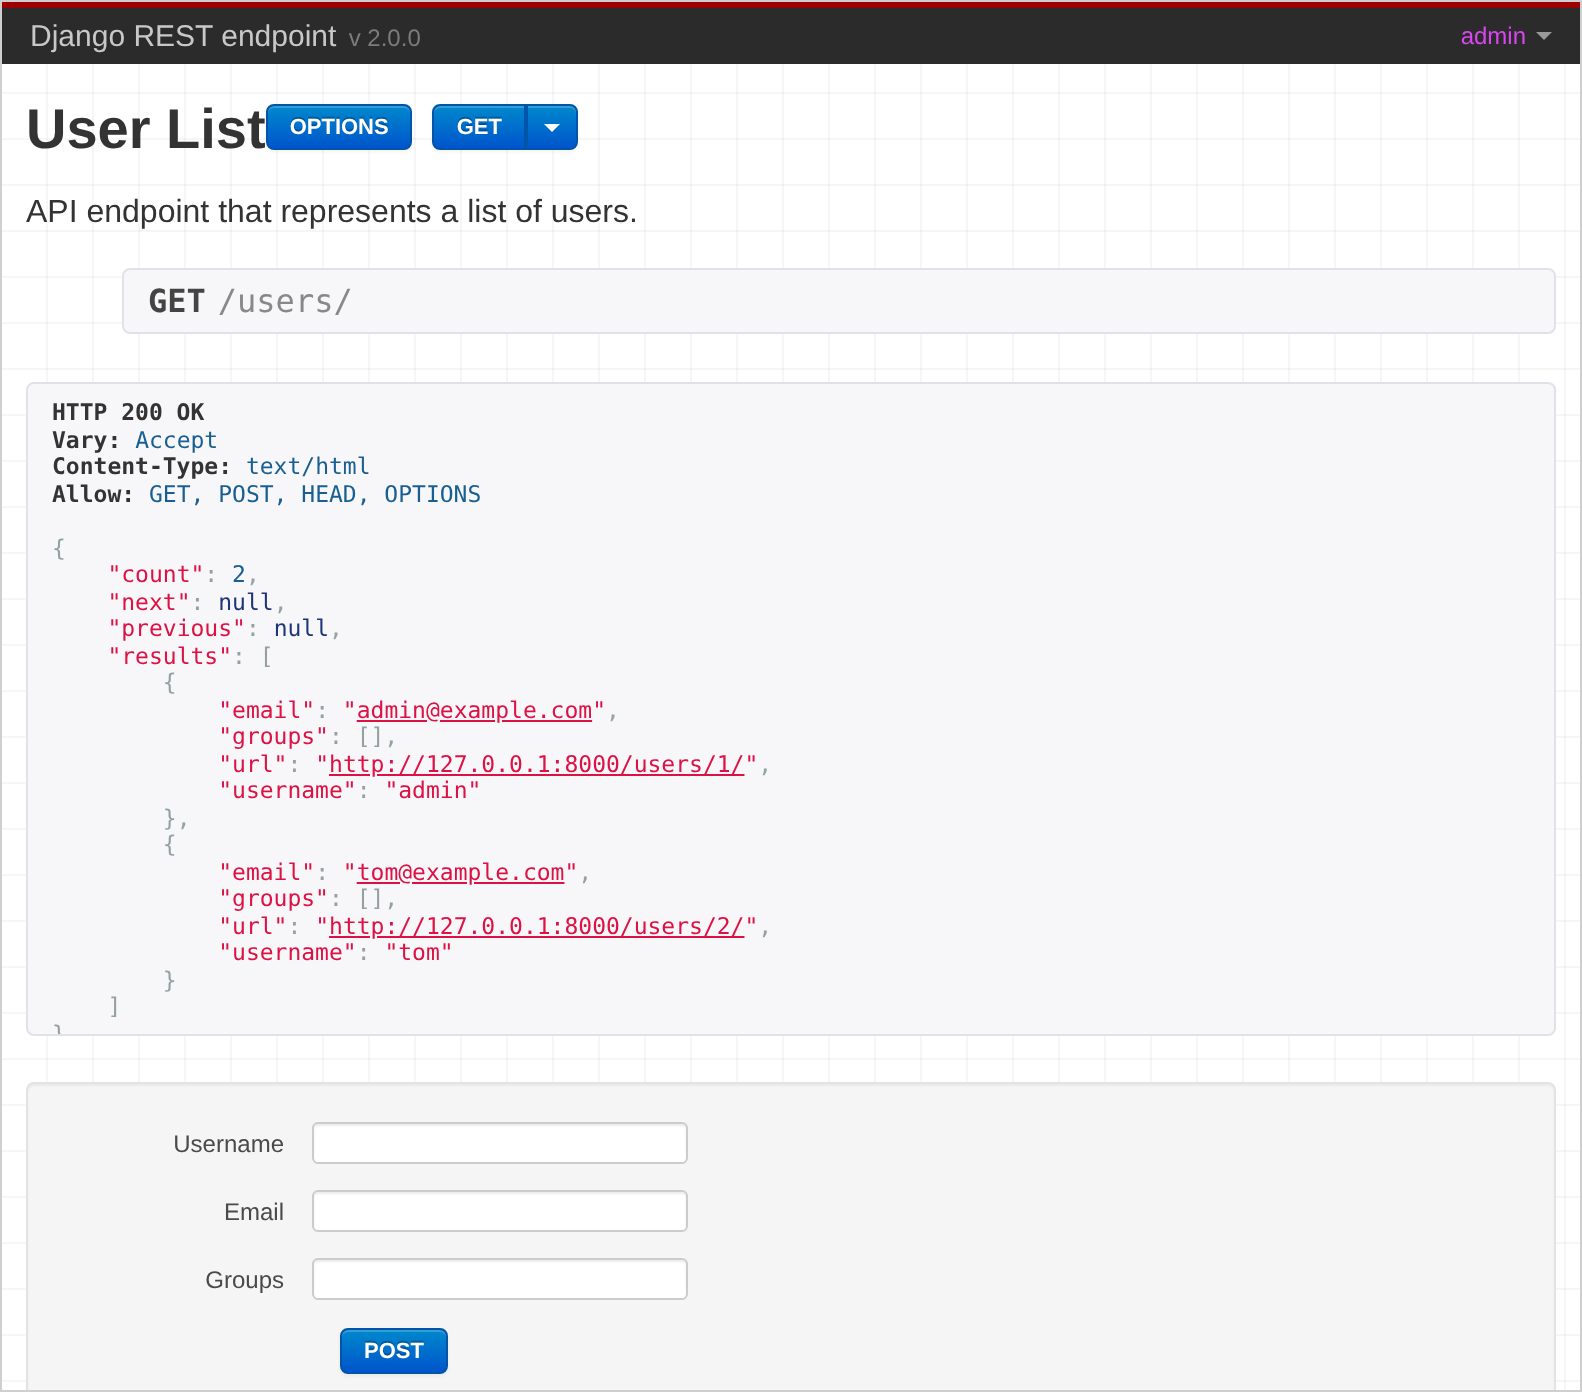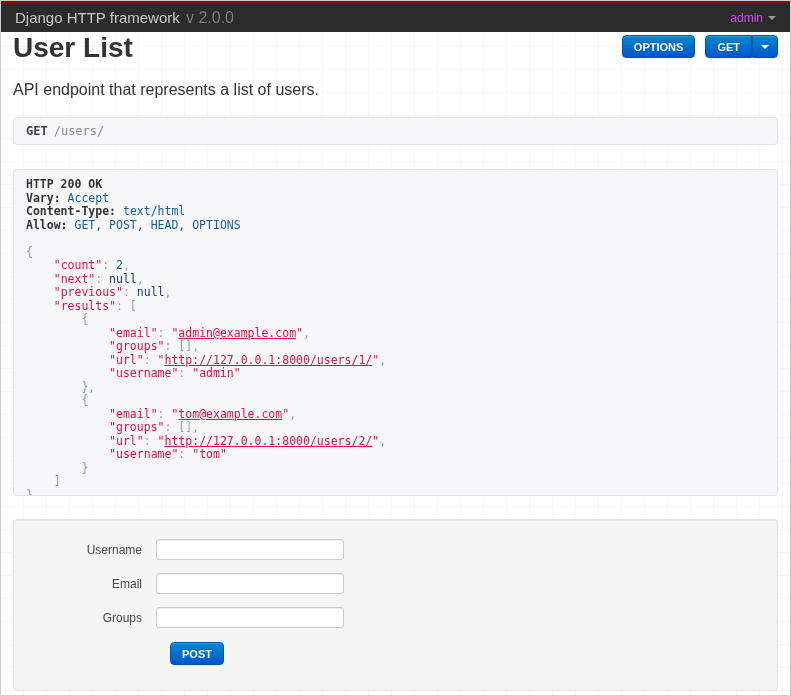--- a/index.html
+++ b/index.html
@@ -25,30 +25,30 @@
   .navbar {
     height: 31px;
     background: #2b2b2b;
     border-top: 3px solid #9d0000;
     display: flex;
     align-items: center;
     justify-content: space-between;
     padding: 0 14px;
   }
   .brand { color: #c8c8c8; font-size: 15px; text-decoration: none; }
-  .brand .version { color: #7c7c7c; font-size: 16px; margin-left: 2px; }
+  .brand .version { color: #7c7c7c; font-size: 12px; margin-left: 2px; }
   .user-menu { color: #d946ef; font-size: 12px; text-decoration: none; display: inline-flex; align-items: center; gap: 5px; cursor: pointer; }
   .caret-down {
     display: inline-block; width: 0; height: 0;
     border-left: 4px solid transparent; border-right: 4px solid transparent;
     border-top: 4px solid #999;
   }
   
   .container { padding: 0 12px; }
-  .page-header { display: flex; justify-content: space-between; align-items: flex-start; }
+  .page-header { display: flex; align-items: flex-start; margin-top: 17px; }
   h1.title { font-size: 28px; font-weight: bold; color: #333; letter-spacing: 0; }
   .description { font-size: 16px; color: #333; margin-top: 17px; }
   
   .btn-toolbar { display: flex; gap: 10px; margin-top: 3px; }
   .btn {
     display: inline-flex; align-items: center; justify-content: center;
     height: 23px; padding: 0 11px;
     font-family: "Liberation Sans", sans-serif;
     font-size: 11px; font-weight: bold; color: #fff;
     text-shadow: 0 -1px 0 rgba(0,0,0,0.25);
@@ -68,22 +68,23 @@
   
   .code-box {
     background: #f7f7f9;
     border: 1px solid #e1e1e8;
     border-radius: 4px;
     font-family: "DejaVu Sans Mono", monospace;
   }
   .request-bar {
     margin-top: 18px;
     padding: 6px 12px;
-    font-size: 12px;
+    font-size: 16px;
     color: #888;
+    margin-left: 48px;
   }
   .request-bar .method { font-weight: bold; color: #444; margin-right: 6px; }
   pre.response {
     margin-top: 24px;
     padding: 8px 12px 10px 12px;
     font-size: 11.5px;
     line-height: 13.5px;
     white-space: pre;
     overflow: hidden;
     color: #333;
@@ -122,21 +123,21 @@
   }
   .form-actions { margin-left: 137px; margin-top: 14px; }
 </style>
 </head>
 <body>
 
 <div class="page">
 
   <div class="navbar">
     <a class="brand">
-      <span>Django HTTP framework</span>
+      <span>Django REST endpoint</span>
       <span class="version">v 2.0.0</span>
     </a>
     <a class="user-menu">
       <span>admin</span>
       <span class="caret-down"></span>
     </a>
   </div>
 
   <div class="container">
 

